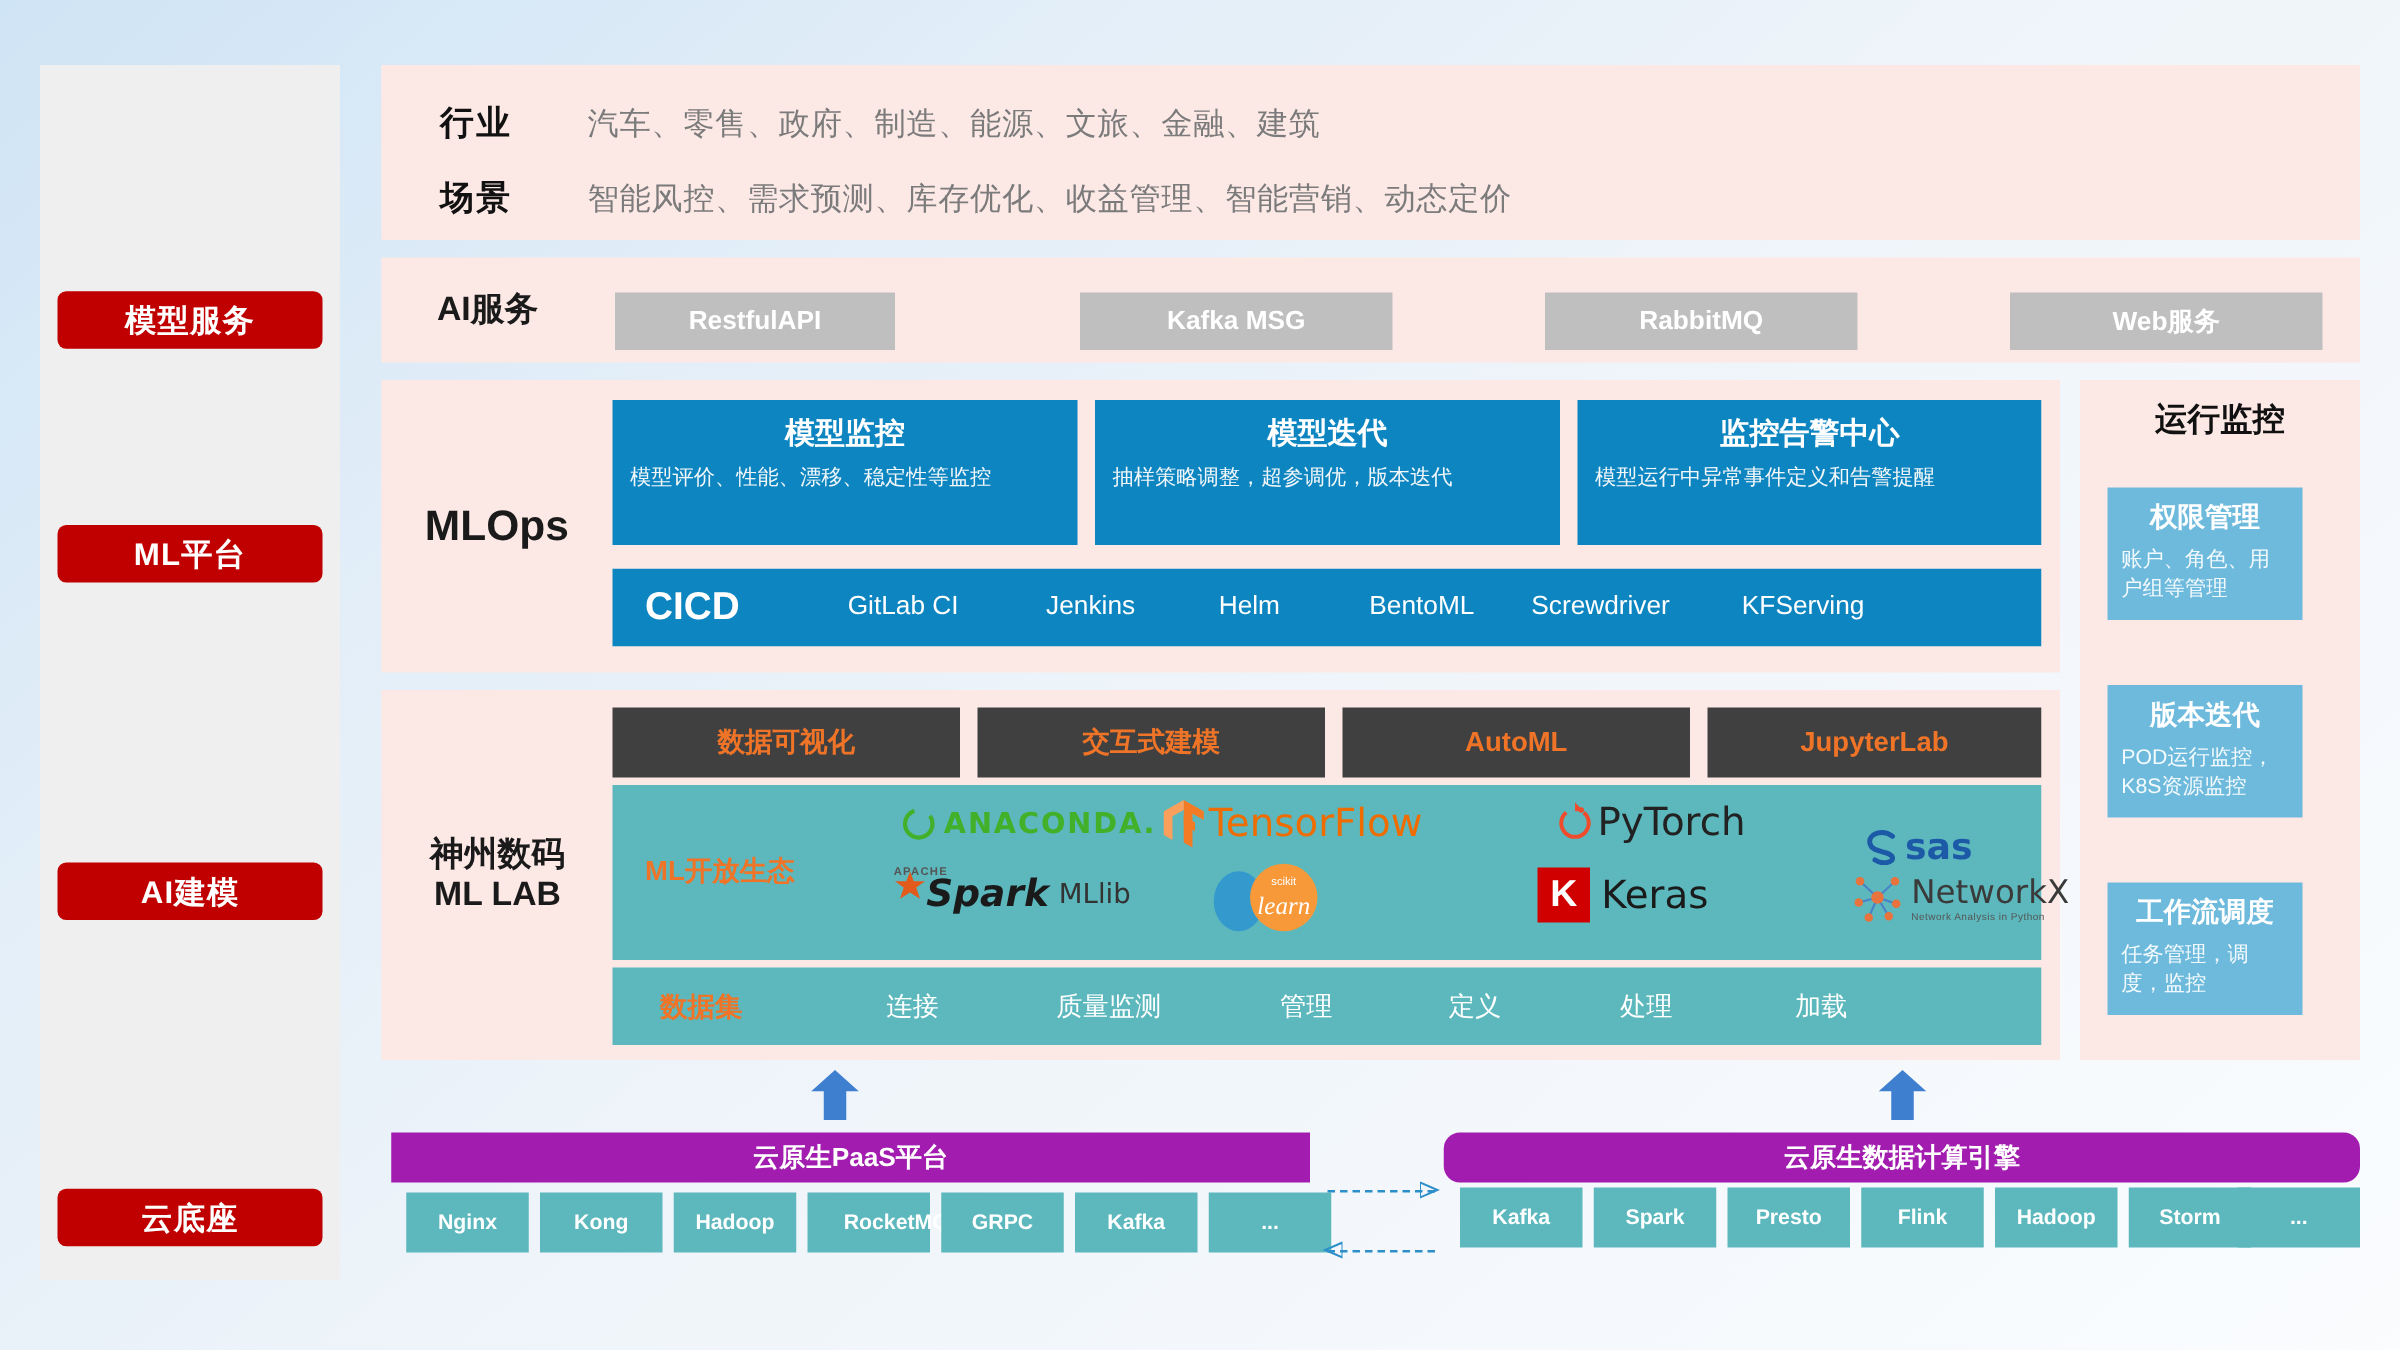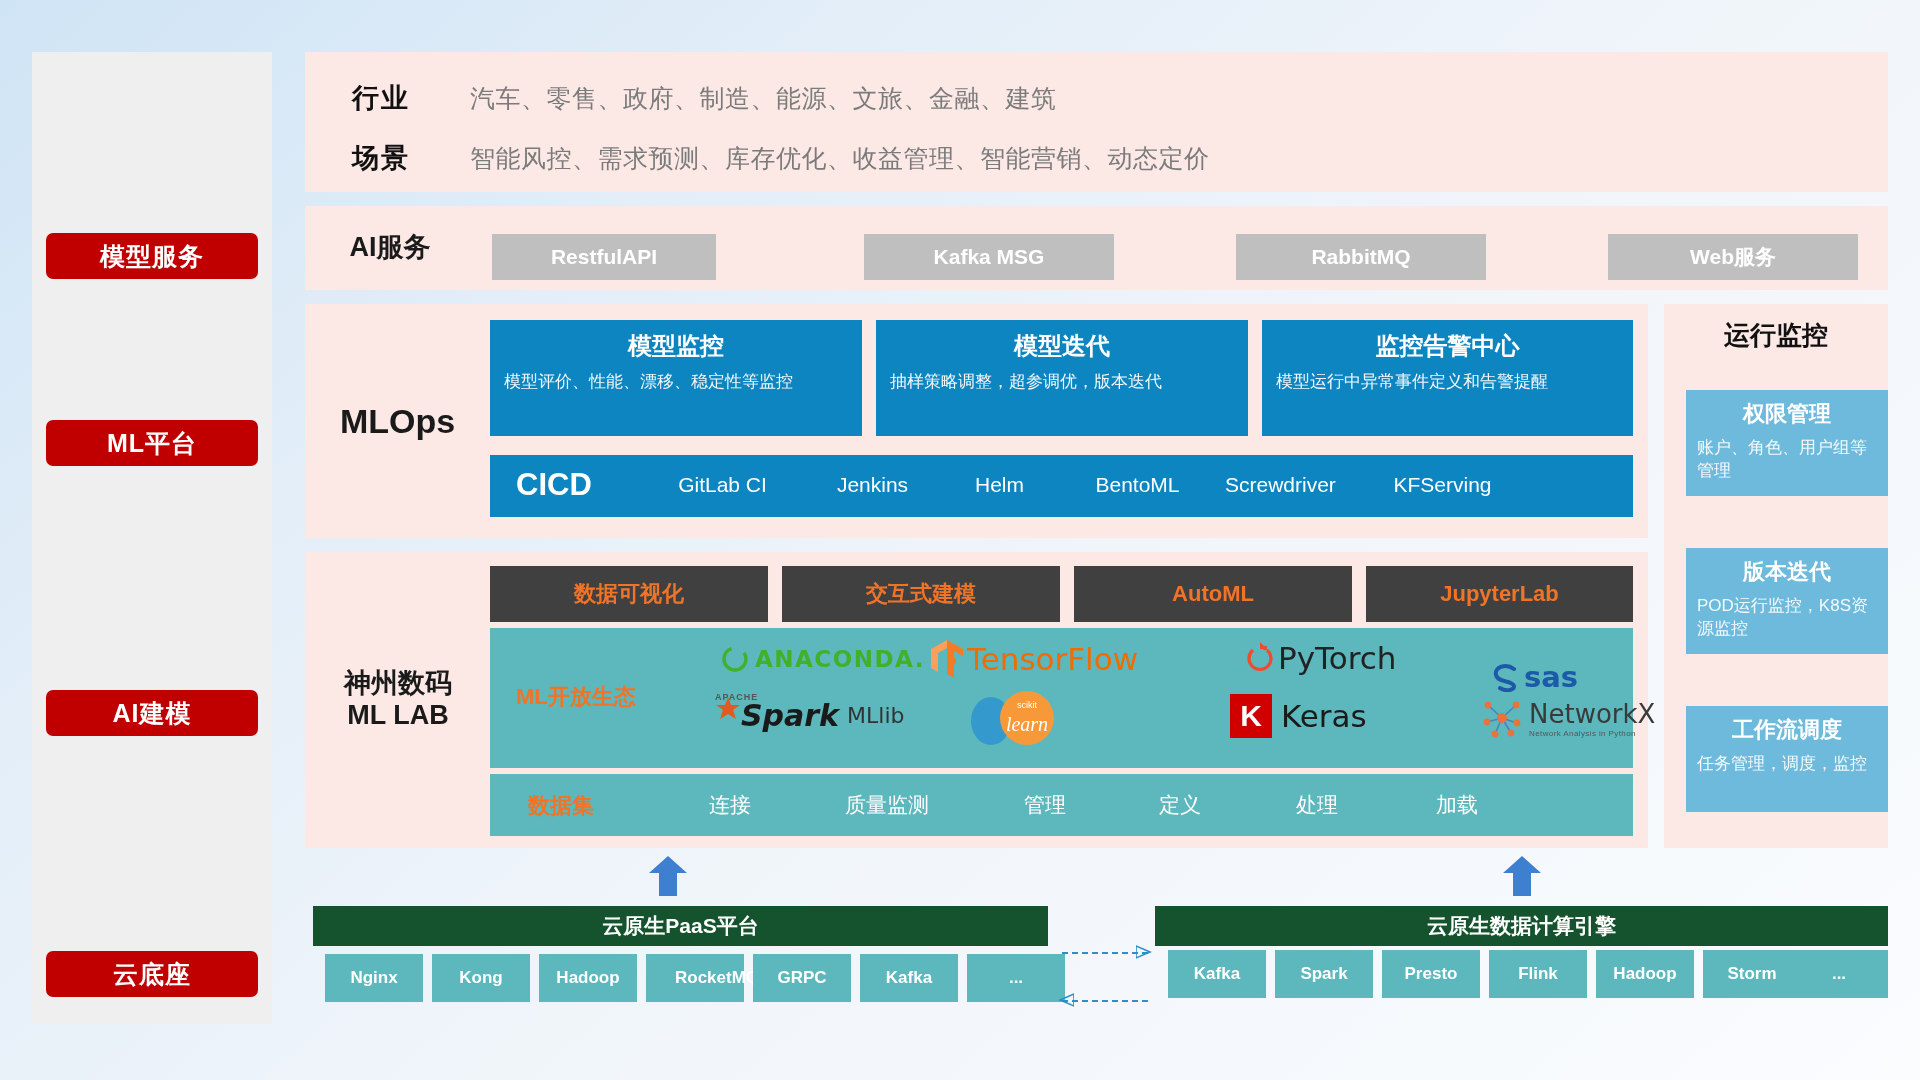--- a/index.html
+++ b/index.html
@@ -112,30 +112,30 @@
   .logo { position: absolute; display: flex; align-items: center; }
   .logo-txt { font-family: "DejaVu Sans", sans-serif; }
 
   
   #band-mon { left: 1664px; top: 304px; width: 224px; height: 544px; }
   #mon-title {
     position: absolute; left: 1664px; top: 318px; width: 224px;
     font-size: 26px; font-weight: 700; color: #111; text-align: center;
   }
   .mon-card {
-    position: absolute; left: 1686px; width: 202px;
+    position: absolute; left: 1686px; width: 156px;
     background: #6ebadd; color: #fff; padding: 9px 11px 11px;
   }
   .mon-card-title { font-size: 22px; font-weight: 700; text-align: center; margin-bottom: 7px; }
   .mon-card-desc { font-size: 17px; line-height: 1.38; color: #f3fafd; }
 
   
   .cloud-bar {
     position: absolute; height: 40px;
-    background: #14532d; color: #fff;
+    background: #a21caf; color: #fff;
     font-size: 21px; font-weight: 700;
     display: flex; align-items: center; justify-content: center;
   }
   .cloud-chip {
     position: absolute; height: 48px;
     background: #5cb8bd; color: #fff;
     font-size: 17px; font-weight: 700;
     display: flex; align-items: center; justify-content: center;
     text-align: center; line-height: 1.15; padding: 2px 4px;
   }
@@ -325,21 +325,21 @@
   </div>
 
   <svg class="up-arrow" style="left:647px; top:856px;" viewBox="0 0 42 40">
     <polygon points="21,0 40,17 30,17 30,40 12,40 12,17 2,17" fill="#3f7fd0"></polygon>
   </svg>
   <svg class="up-arrow" style="left:1501px; top:856px;" viewBox="0 0 42 40">
     <polygon points="21,0 40,17 30,17 30,40 12,40 12,17 2,17" fill="#3f7fd0"></polygon>
   </svg>
 
   <div class="cloud-bar" style="left:313px; width:735px; top:906px;">云原生PaaS平台</div>
-  <div class="cloud-bar" style="left:1155px; width:733px; top:906px;">云原生数据计算引擎</div>
+  <div class="cloud-bar" style="left:1155px; width:733px; top:906px;border-radius:13px;">云原生数据计算引擎</div>
 
   <div class="cloud-chip" style="left:325px; width:98px; top:954px;">Nginx</div>
   <div class="cloud-chip" style="left:432px; width:98px; top:954px;">Kong</div>
   <div class="cloud-chip" style="left:539px; width:98px; top:954px;">Hadoop</div>
   <div class="cloud-chip" style="left:646px; width:98px; top:954px;padding-left:48px;">RocketMQ</div>
   <div class="cloud-chip" style="left:753px; width:98px; top:954px;">GRPC</div>
   <div class="cloud-chip" style="left:860px; width:98px; top:954px;">Kafka</div>
   <div class="cloud-chip" style="left:967px; width:98px; top:954px;">...</div>
 
   <div class="cloud-chip" style="left:1168px; width:98px; top:950px;">Kafka</div>

